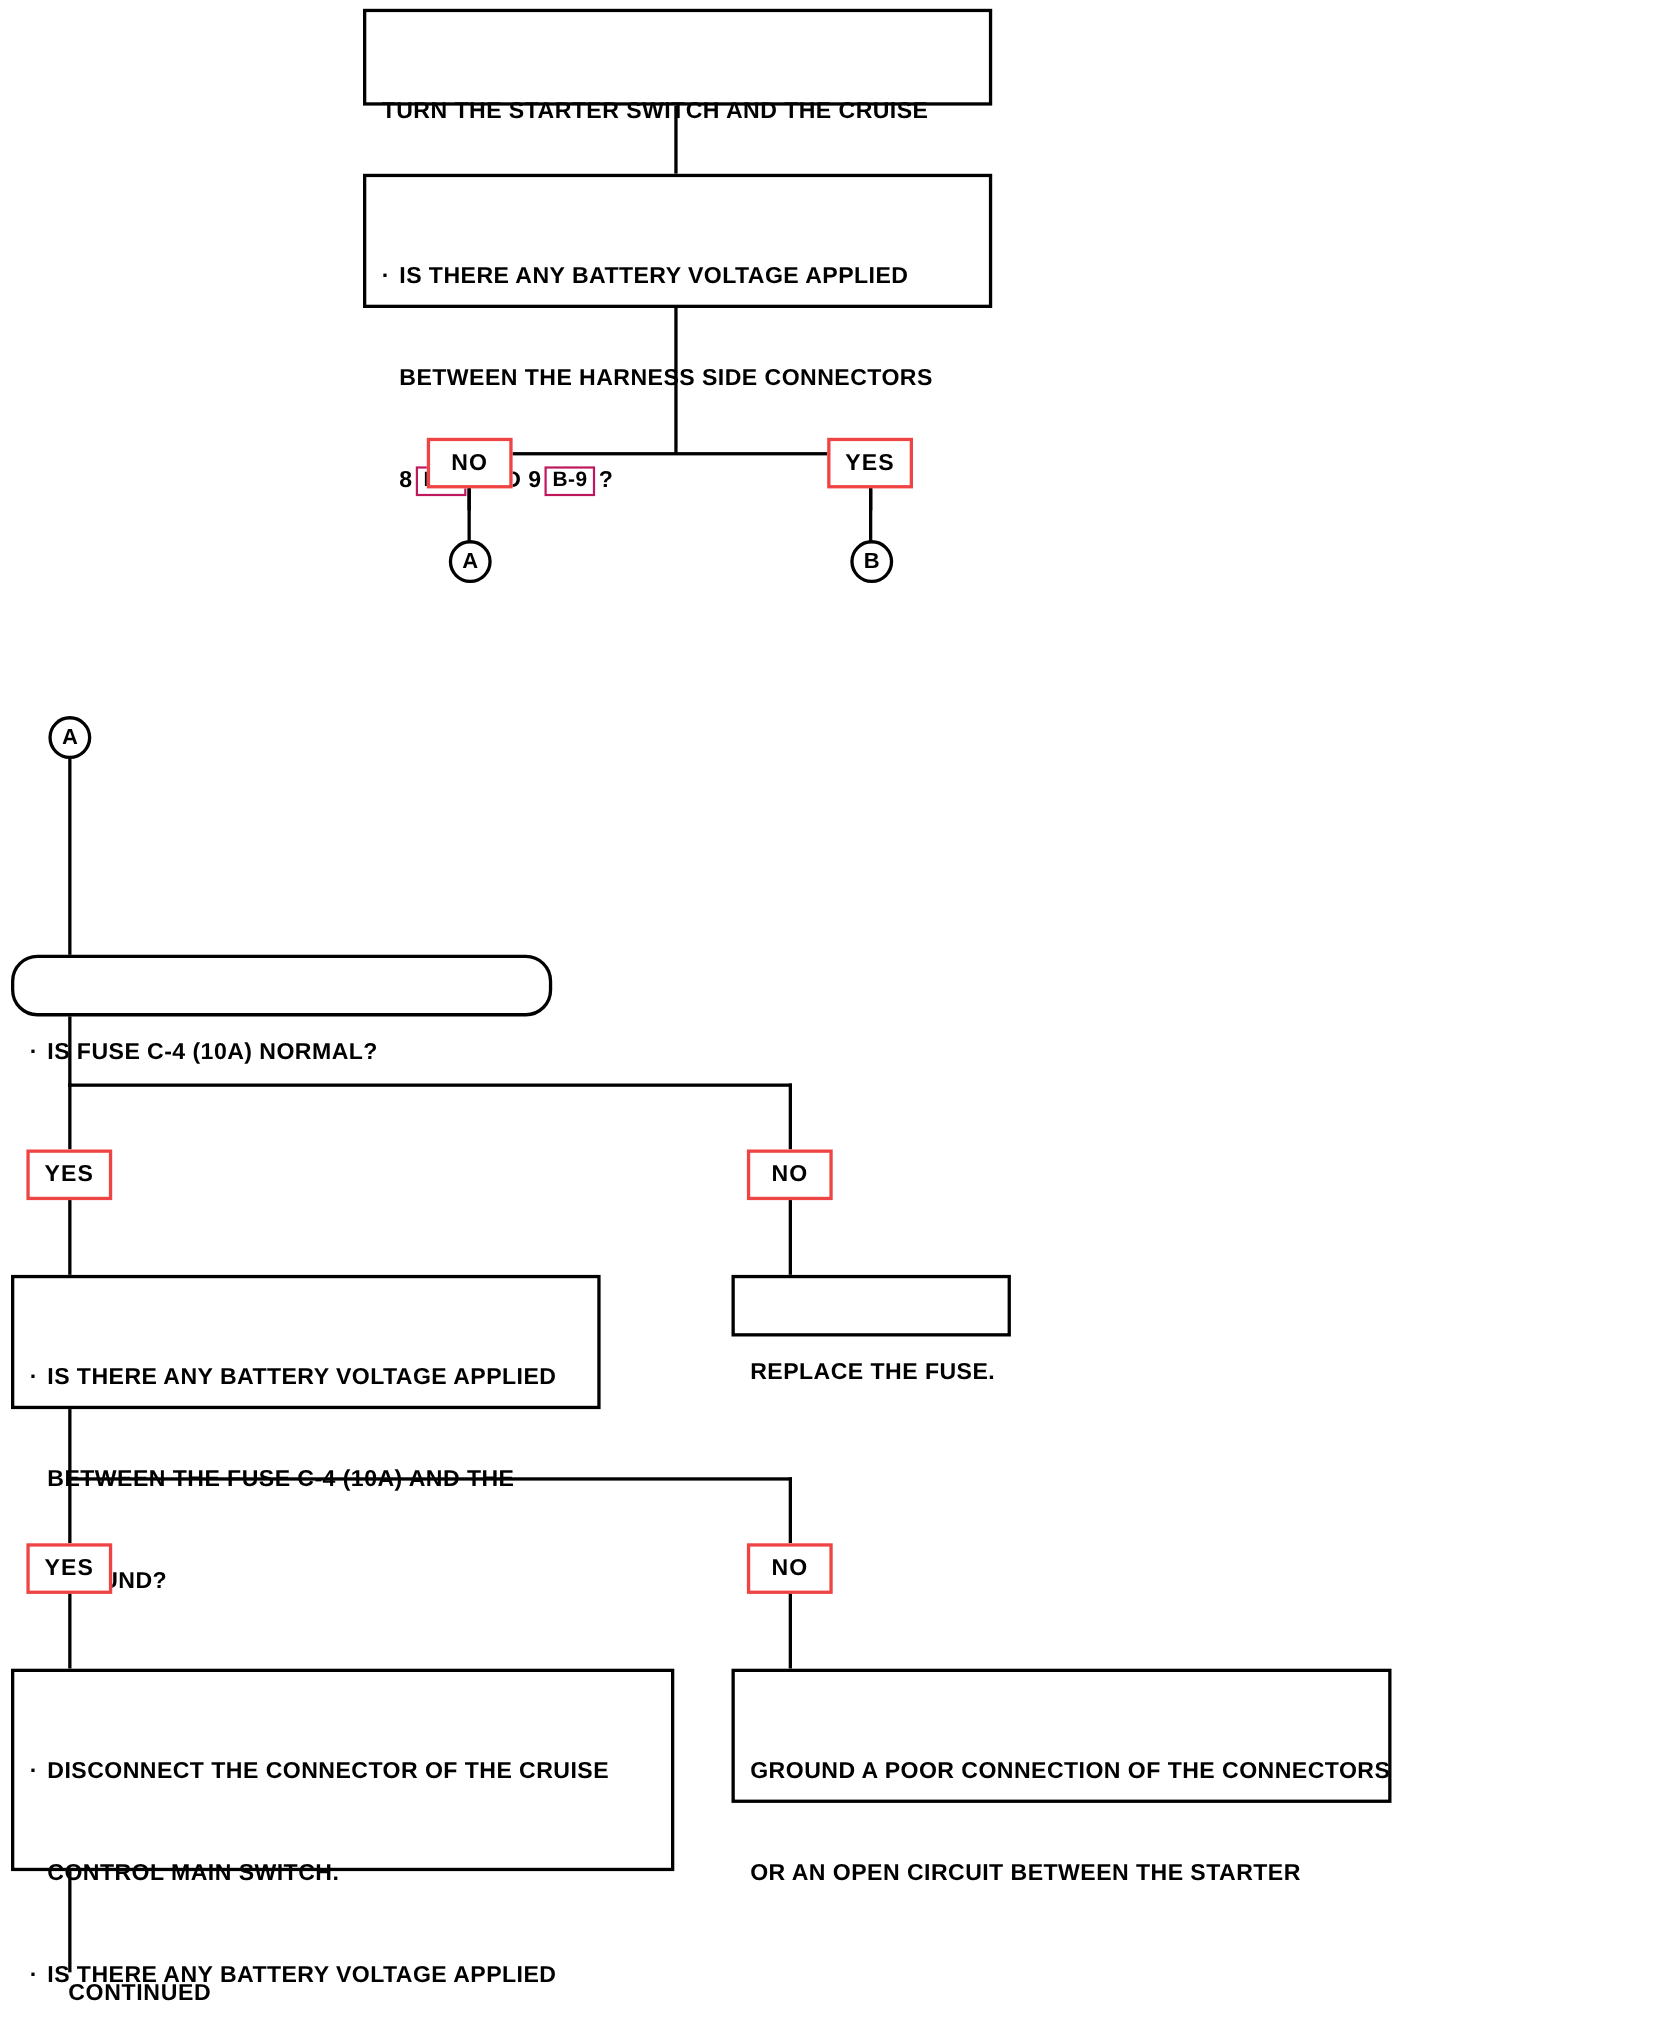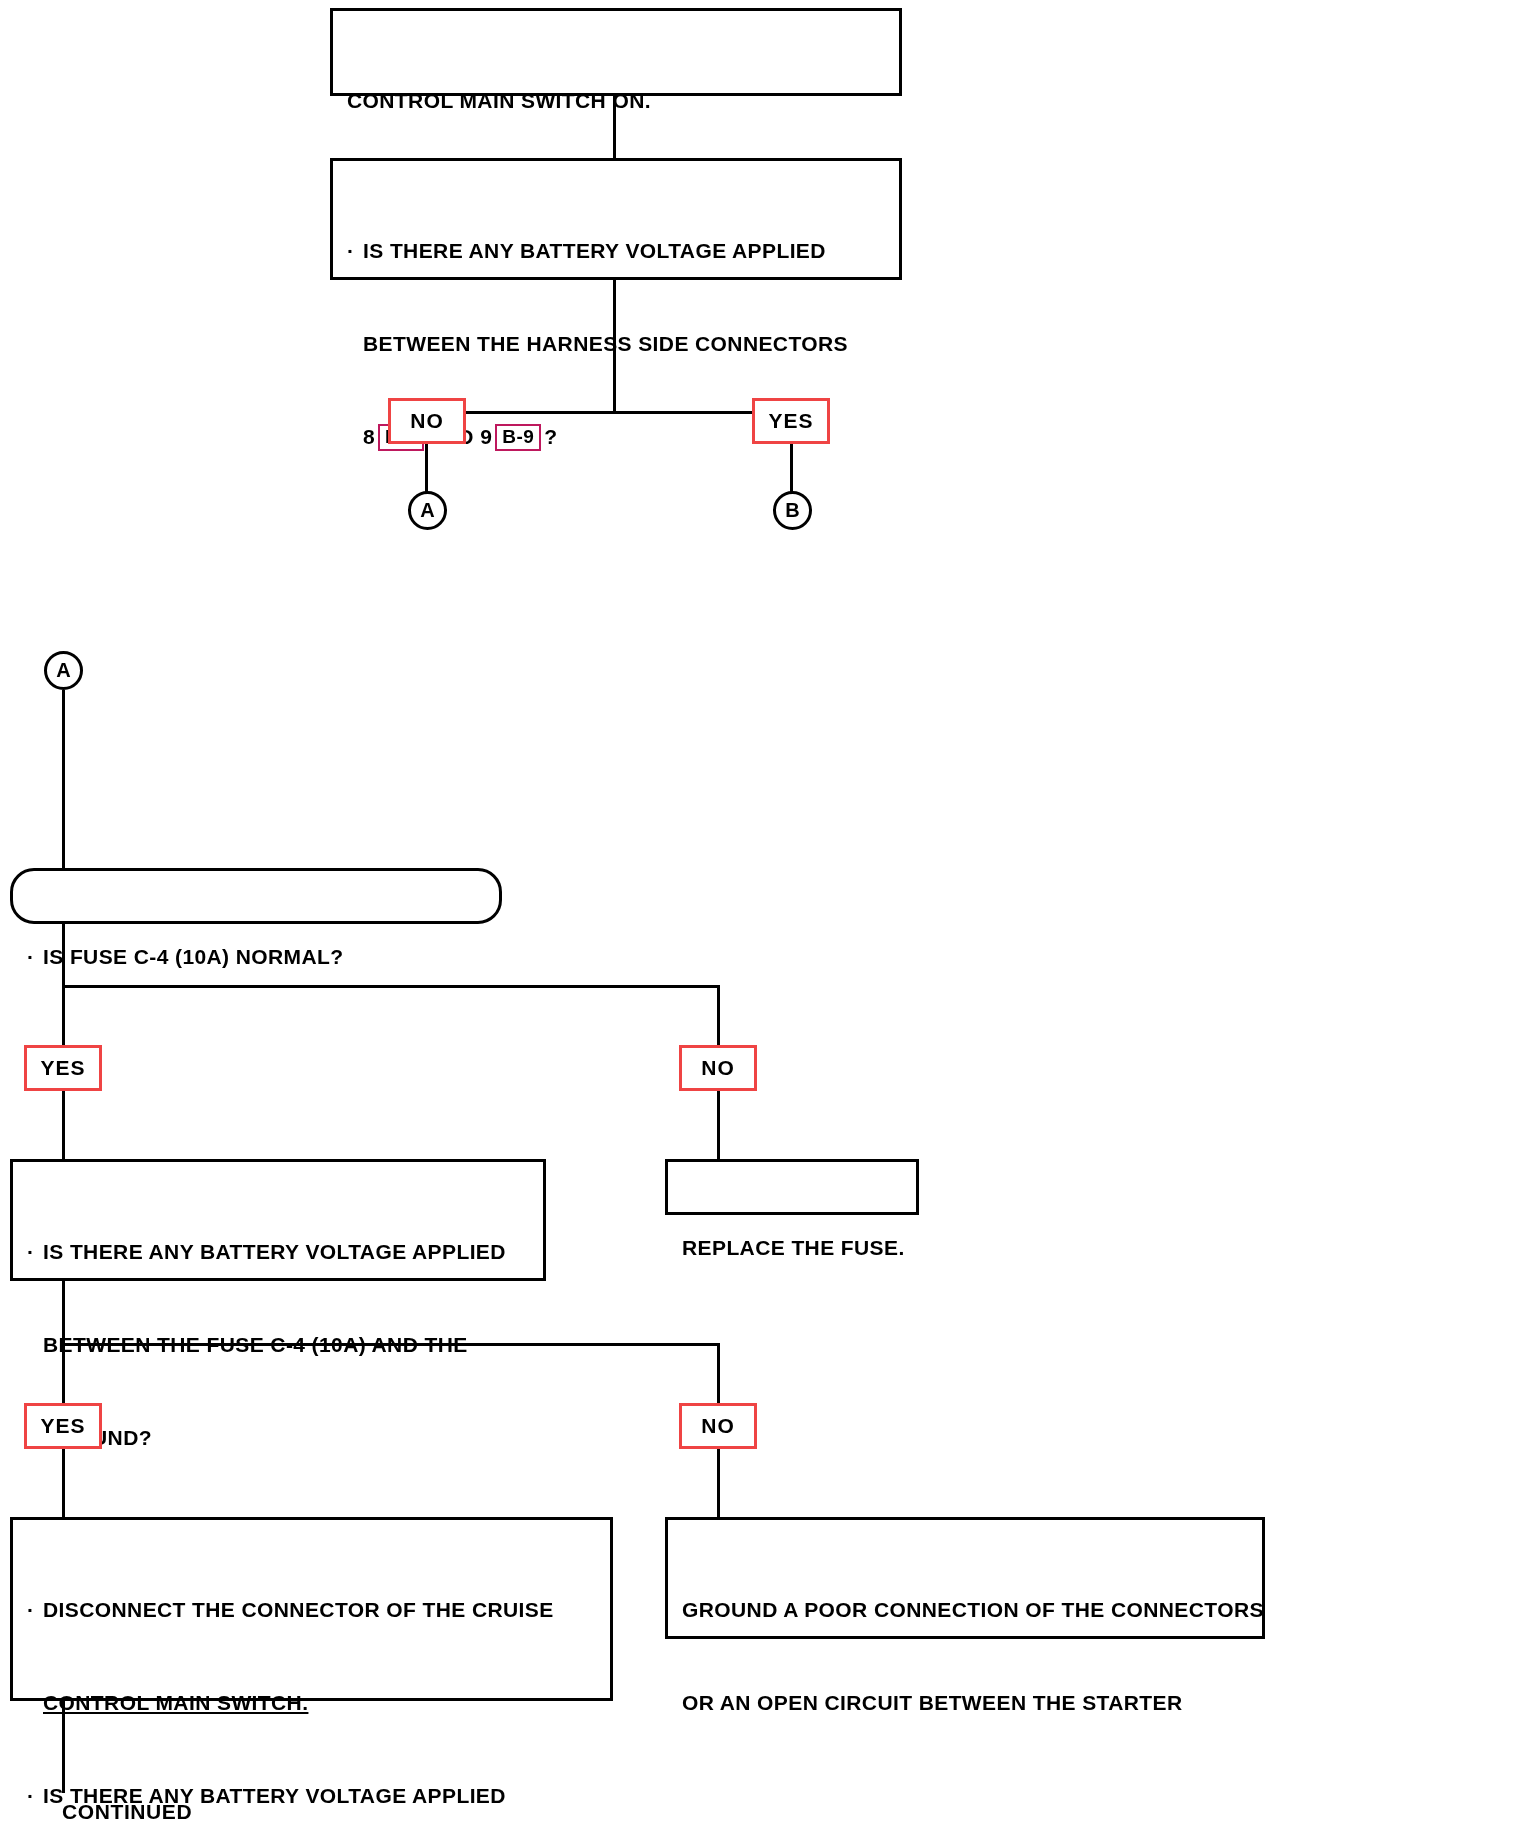--- a/index.html
+++ b/index.html
@@ -110,20 +110,21 @@
     position: relative;
     top: -1px;
   }
 </style>
 </head>
 <body>
 
 <div id="sheet">
 
   <div class="box" style="left:330px; top:8px; width:572px; height:88px;">
+    <span class="line">TURN THE STARTER SWITCH AND THE CRUISE</span>
     <span class="line">CONTROL MAIN SWITCH ON.</span>
   </div>
 
   <div class="vline" style="left:613px; top:96px; height:62px;"></div>
 
   <div class="box" style="left:330px; top:158px; width:572px; height:122px;">
     <span class="bullet-line"><span class="bullet">·</span><span>IS THERE ANY BATTERY VOLTAGE APPLIED</span></span>
     <span class="line" style="padding-left:16px;"><span>BETWEEN THE HARNESS SIDE CONNECTORS</span></span>
     <span class="line" style="padding-left:16px;"><span>8</span><span class="conn">B-9</span><span>AND 9</span><span class="conn">B-9</span><span>?</span></span>
   </div>
@@ -176,21 +177,21 @@
   <div class="vline" style="left:62px; top:1343px; height:60px;"></div>
 
   <div class="label-box" style="left:24px; top:1403px; width:78px; height:46px;">YES</div>
   <div class="label-box" style="left:679px; top:1403px; width:78px; height:46px;">NO</div>
 
   <div class="vline" style="left:62px; top:1449px; height:68px;"></div>
   <div class="vline" style="left:717px; top:1449px; height:68px;"></div>
 
   <div class="box" style="left:10px; top:1517px; width:603px; height:184px;">
     <span class="bullet-line"><span class="bullet">·</span><span>DISCONNECT THE CONNECTOR OF THE CRUISE</span></span>
-    <span class="line" style="padding-left:16px;text-decoration:underline;"><span>CONTROL MAIN SWITCH.</span></span>
+    <span class="line" style="padding-left:16px;"><span>CONTROL MAIN SWITCH.</span></span>
     <span class="bullet-line"><span class="bullet">·</span><span>IS THERE ANY BATTERY VOLTAGE APPLIED</span></span>
     
     
   </div>
 
   <div class="box" style="left:665px; top:1517px; width:600px; height:122px;">
     <span class="line">GROUND A POOR CONNECTION OF THE CONNECTORS</span>
     <span class="line">OR AN OPEN CIRCUIT BETWEEN THE STARTER</span>
   </div>
 

